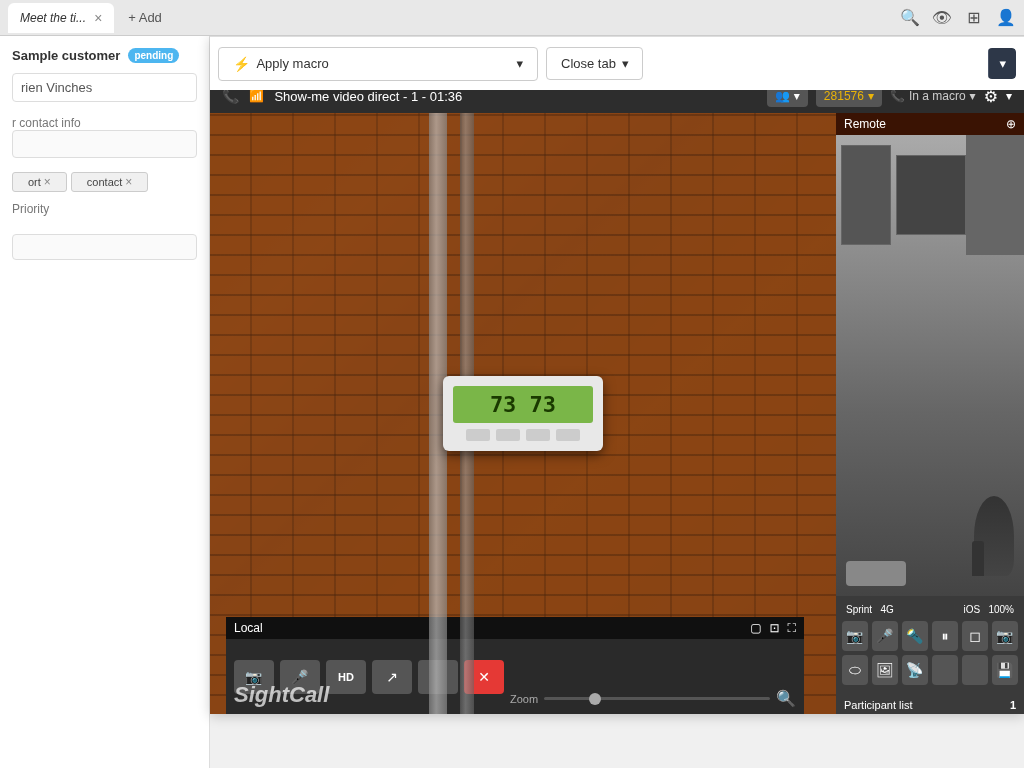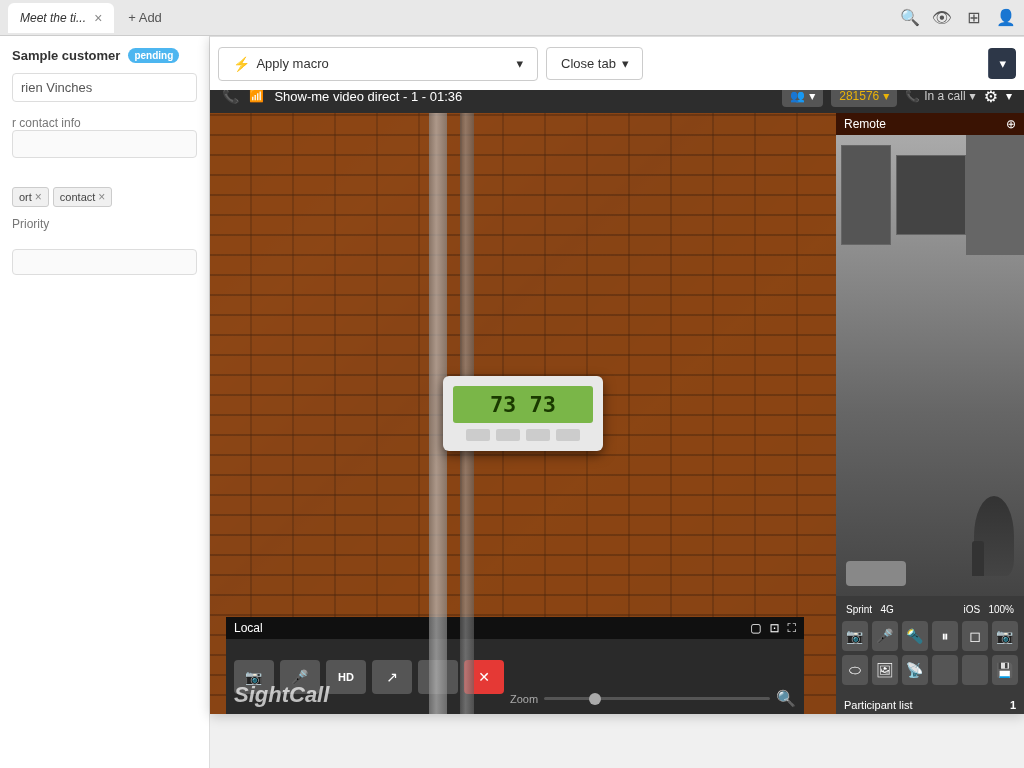--- a/index.html
+++ b/index.html
@@ -118,27 +118,26 @@
     .tags-row {
       display: flex;
       flex-wrap: wrap;
       gap: 4px;
       margin-top: 4px;
     }
     .tag {
       background: #f0f0f0;
       border: 1px solid #ccc;
       border-radius: 3px;
-      padding: 2px 6px;
+      padding: 2px 15px;
       font-size: 11px;
       color: #444;
       display: flex;
       align-items: center;
       gap: 3px;
-      margin-top: 15px;
     }
     .tag-close { color: #888; cursor: pointer; font-size: 12px; }
     .priority-section { display: flex; flex-direction: column; gap: 4px; }
     .priority-label { font-size: 12px; color: #777; }
     .priority-select {
       border: 1px solid #ddd;
       border-radius: 4px;
       padding: 5px 8px;
       font-size: 13px;
       color: #333;
@@ -670,21 +669,21 @@
           <button class="sc-participants-btn">
             <span>👥</span>
             <span>▾</span>
           </button>
           <button class="sc-number-btn">
             <span>281576</span>
             <span>▾</span>
           </button>
           <span class="sc-in-call">
             <span>📞</span>
-            <span>In a call</span>
+            <span>In a macro</span>
             <span>▾</span>
           </span>
           <span class="sc-gear">⚙</span>
           <span style="color:#fff;font-size:12px;">▾</span>
         </div>
       </div>
 
       <div class="sc-video-area">
 
         <div class="sc-main-video">

